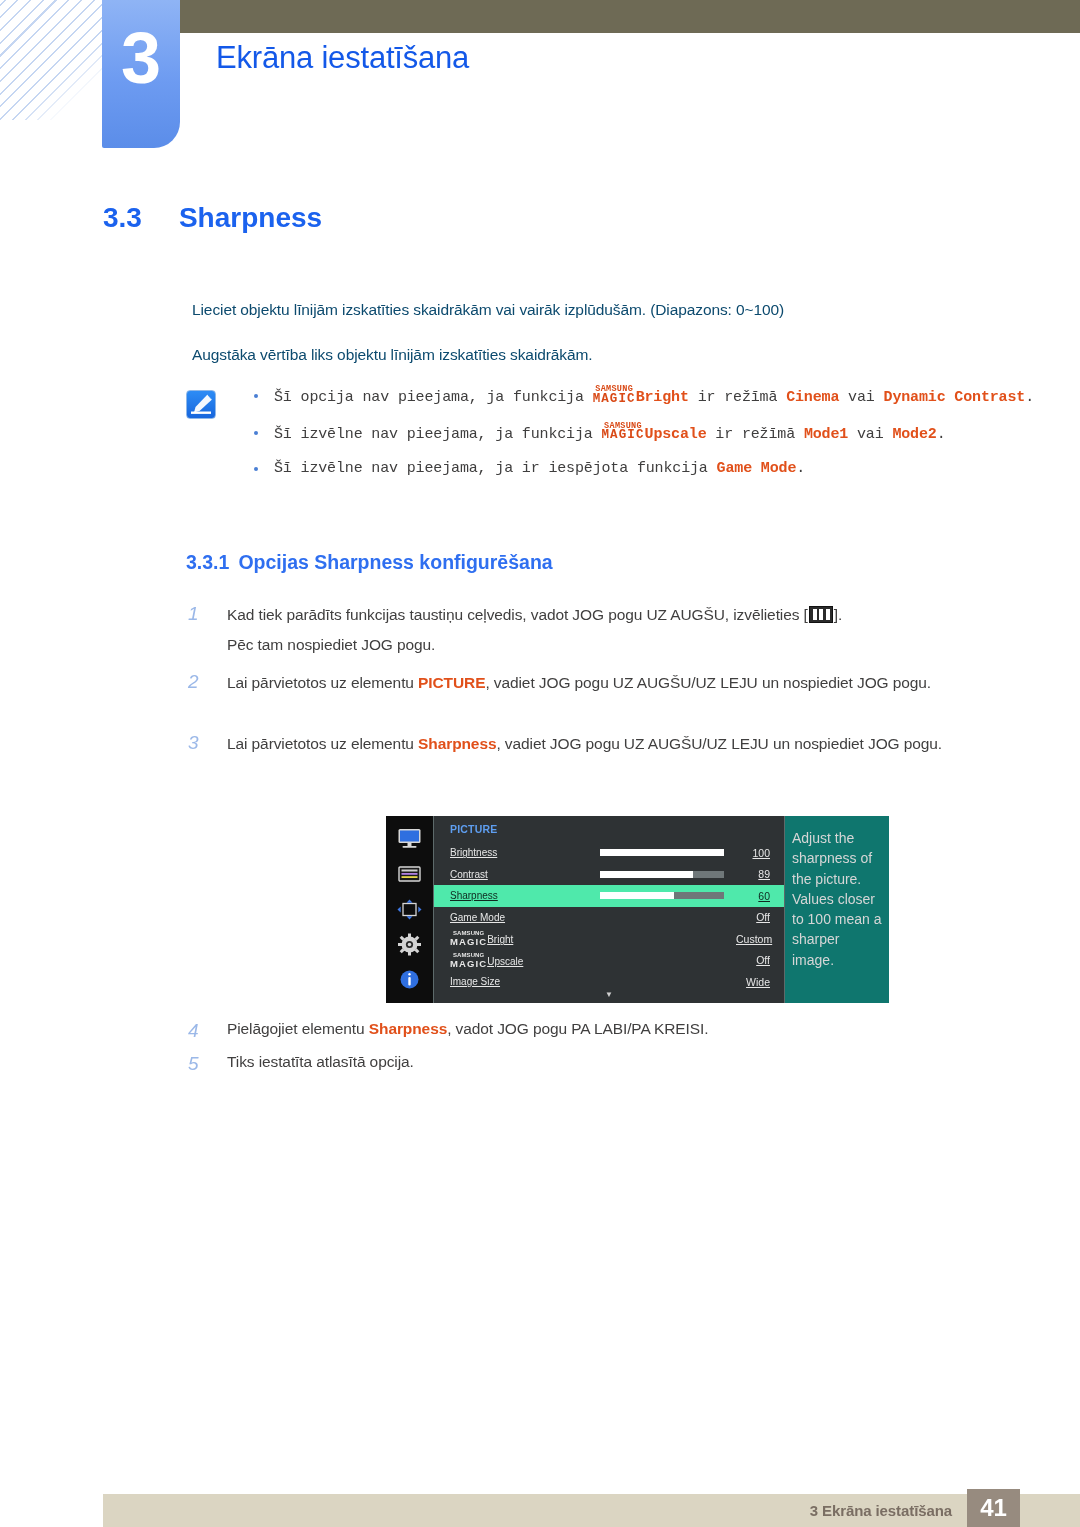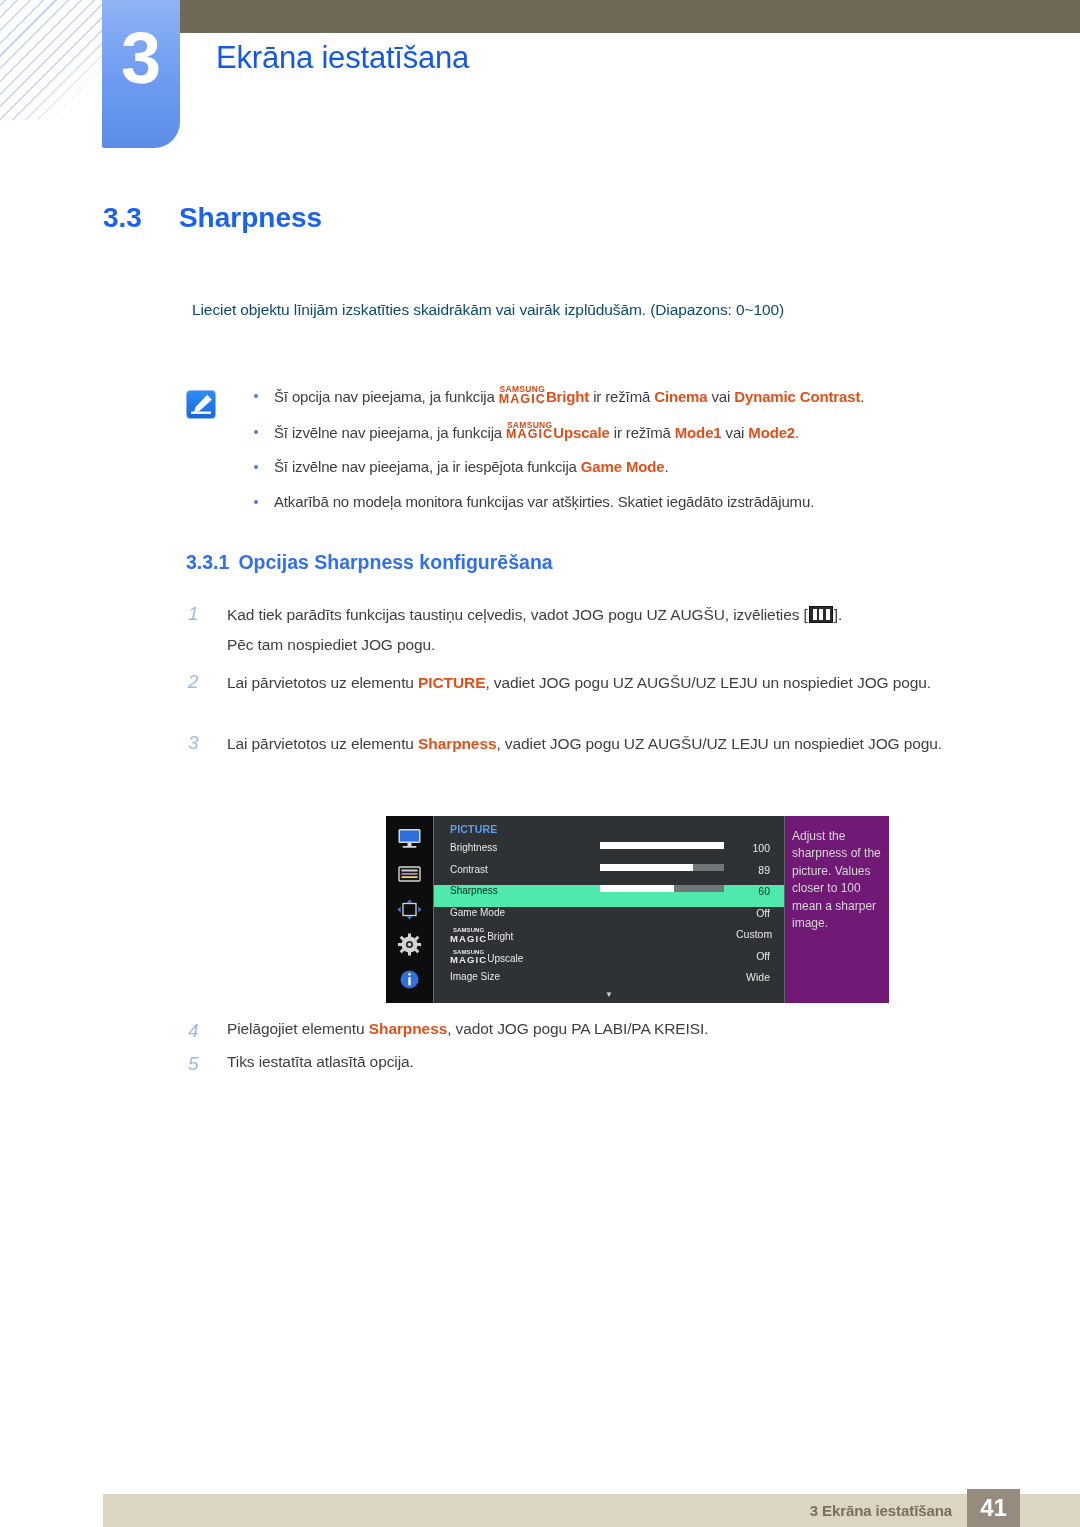--- a/index.html
+++ b/index.html
@@ -57,21 +57,21 @@
   .p2 { top:344px; }
 
   
   .note { position:absolute; left:186px; top:386px; width:790px; }
   .note-icon {
     position:absolute; left:0; top:4px; width:30px; height:29px;
     background:linear-gradient(to bottom,#2d8cf5 0%, #1766dd 100%);
     border-radius:4px; border:1px solid #8fb8e8;
   }
   .note-icon svg { position:absolute; left:0; top:0; }
-  .note-list { margin-left:62px; }
+  .note-list { margin-left:62px;font-family:Liberation Mono, monospace; }
   .note-li {
     position:relative; font-size:15px; color:#3f3e3e;
     line-height:1.35; padding-left:26px; margin-bottom:14.5px;
     letter-spacing:-0.15px; white-space:nowrap;
   }
   .note-li::before{
     content:""; position:absolute; left:6px; top:8px;
     width:4px; height:4px; background:#4a7fd4; border-radius:50%;
   }
   .sm {
@@ -130,44 +130,44 @@
     border-right:1px solid #5d6a6a;
   }
   .osd-ic { width:27px; height:23px; position:relative; }
   .osd-main { flex:1; background:#2e3234; padding:7px 0 0 0; position:relative;
               border-right:1px solid #5d6a6a; }
   .osd-head {
     color:#5e9ef0; font-size:10.5px; font-weight:600;
     padding-left:16px; margin-bottom:7px; letter-spacing:.2px;
   }
   .osd-row {
-    height:21.5px; display:flex; align-items:flex-start;
-    padding:0 14px 0 16px; font-size:10px; color:#e7e7e7;
+    height:21.5px; display:flex; align-items:center;
+    padding:0 14px 0 16px; font-size:10px; color:#e7e7e7;text-decoration:underline;
   }
   .osd-row.sel { background:#4fe9ab; color:#0f2a20; }
   .osd-label { flex:0 0 150px; white-space:nowrap; }
   .osd-bar-wrap { flex:1; display:flex; align-items:center; }
   .osd-bar {
     width:124px; height:7px; background:#6f7779; position:relative;
   }
   .osd-bar span { position:absolute; left:0; top:0; height:100%; background:#fff; }
   .osd-val { width:46px; text-align:right; font-size:10.5px;padding-left:12px; }
   .osd-magic {
     display:inline-block; vertical-align:-2px; text-align:center;
     line-height:0.95; color:#e7e7e7; font-weight:600; margin-right:0px;
   }
   .osd-magic .m1 { display:block; font-size:6px; letter-spacing:.1px; }
   .osd-magic .m2 { display:block; font-size:9.5px; letter-spacing:1.1px; }
   .osd-arrow {
     position:absolute; left:0; right:0; bottom:4px; text-align:center;
     color:#cfcfcf; font-size:8px;
   }
   .osd-help {
-    width:104px; flex:0 0 104px; background:#701a75;
-    padding:12px 6px 0 7px; font-size:12px; color:#d6d6d6; line-height:1.45;
+    width:104px; flex:0 0 104px; background:#0f766e;
+    padding:12px 6px 0 7px; font-size:14px; color:#d6d6d6; line-height:1.45;
   }
 
   
   .ftr-bar {
     position:absolute; left:103px; top:1494px; width:977px; height:33px;
     background:#dbd5c2;
   }
   .ftr-txt {
     position:absolute; right:128px; top:1502px;
     font-size:15px; font-weight:700; color:#7a6e63; letter-spacing:-.1px;
@@ -187,20 +187,21 @@
   <div class="hdr-hatch"></div>
   <div class="chap-badge">3</div>
   <div class="chap-title">Ekrāna iestatīšana</div>
 
   <div class="sec-title">
     <span>3.3</span>
     <span>Sharpness</span>
   </div>
 
   <div class="para p1">Lieciet objektu līnijām izskatīties skaidrākām vai vairāk izplūdušām. (Diapazons: 0~100)</div>
+  <div class="para p2">Augstāka vērtība liks objektu līnijām izskatīties skaidrākām.</div>
 
   <div class="note">
     <div class="note-icon">
       <svg width="28" height="27" viewBox="0 0 28 27">
         <path d="M20.5 3.5 L25 8.5 L12.5 20 L7 21.5 L8.5 16 Z" fill="#ffffff" opacity="0.95"></path>
         <path d="M20.5 3.5 L25 8.5" stroke="#2d8cf5" stroke-width="1" fill="none"></path>
         <rect x="4" y="20.5" width="20" height="2.4" fill="#ffffff"></rect>
       </svg>
     </div>
     <div class="note-list">
@@ -210,23 +211,20 @@
       </div>
 
       <div class="note-li">
         <span>Šī izvēlne nav pieejama, ja funkcija </span><span class="sm"><span class="s1">SAMSUNG</span><span class="s2">MAGIC</span></span><span class="orange">Upscale</span><span> ir režīmā </span><span class="orange">Mode1</span><span> vai </span><span class="orange">Mode2</span><span>.</span>
       </div>
 
       <div class="note-li">
         <span>Šī izvēlne nav pieejama, ja ir iespējota funkcija </span><span class="orange">Game Mode</span><span>.</span>
       </div>
 
-      <div class="note-li">
-        <span>Atkarībā no modeļa monitora funkcijas var atšķirties. Skatiet iegādāto izstrādājumu.</span>
-      </div>
 
     </div>
   </div>
 
   <div class="sub-title">
     <span>3.3.1</span>
     <span>Opcijas Sharpness konfigurēšana</span>
   </div>
 
   <div class="step s-1">

